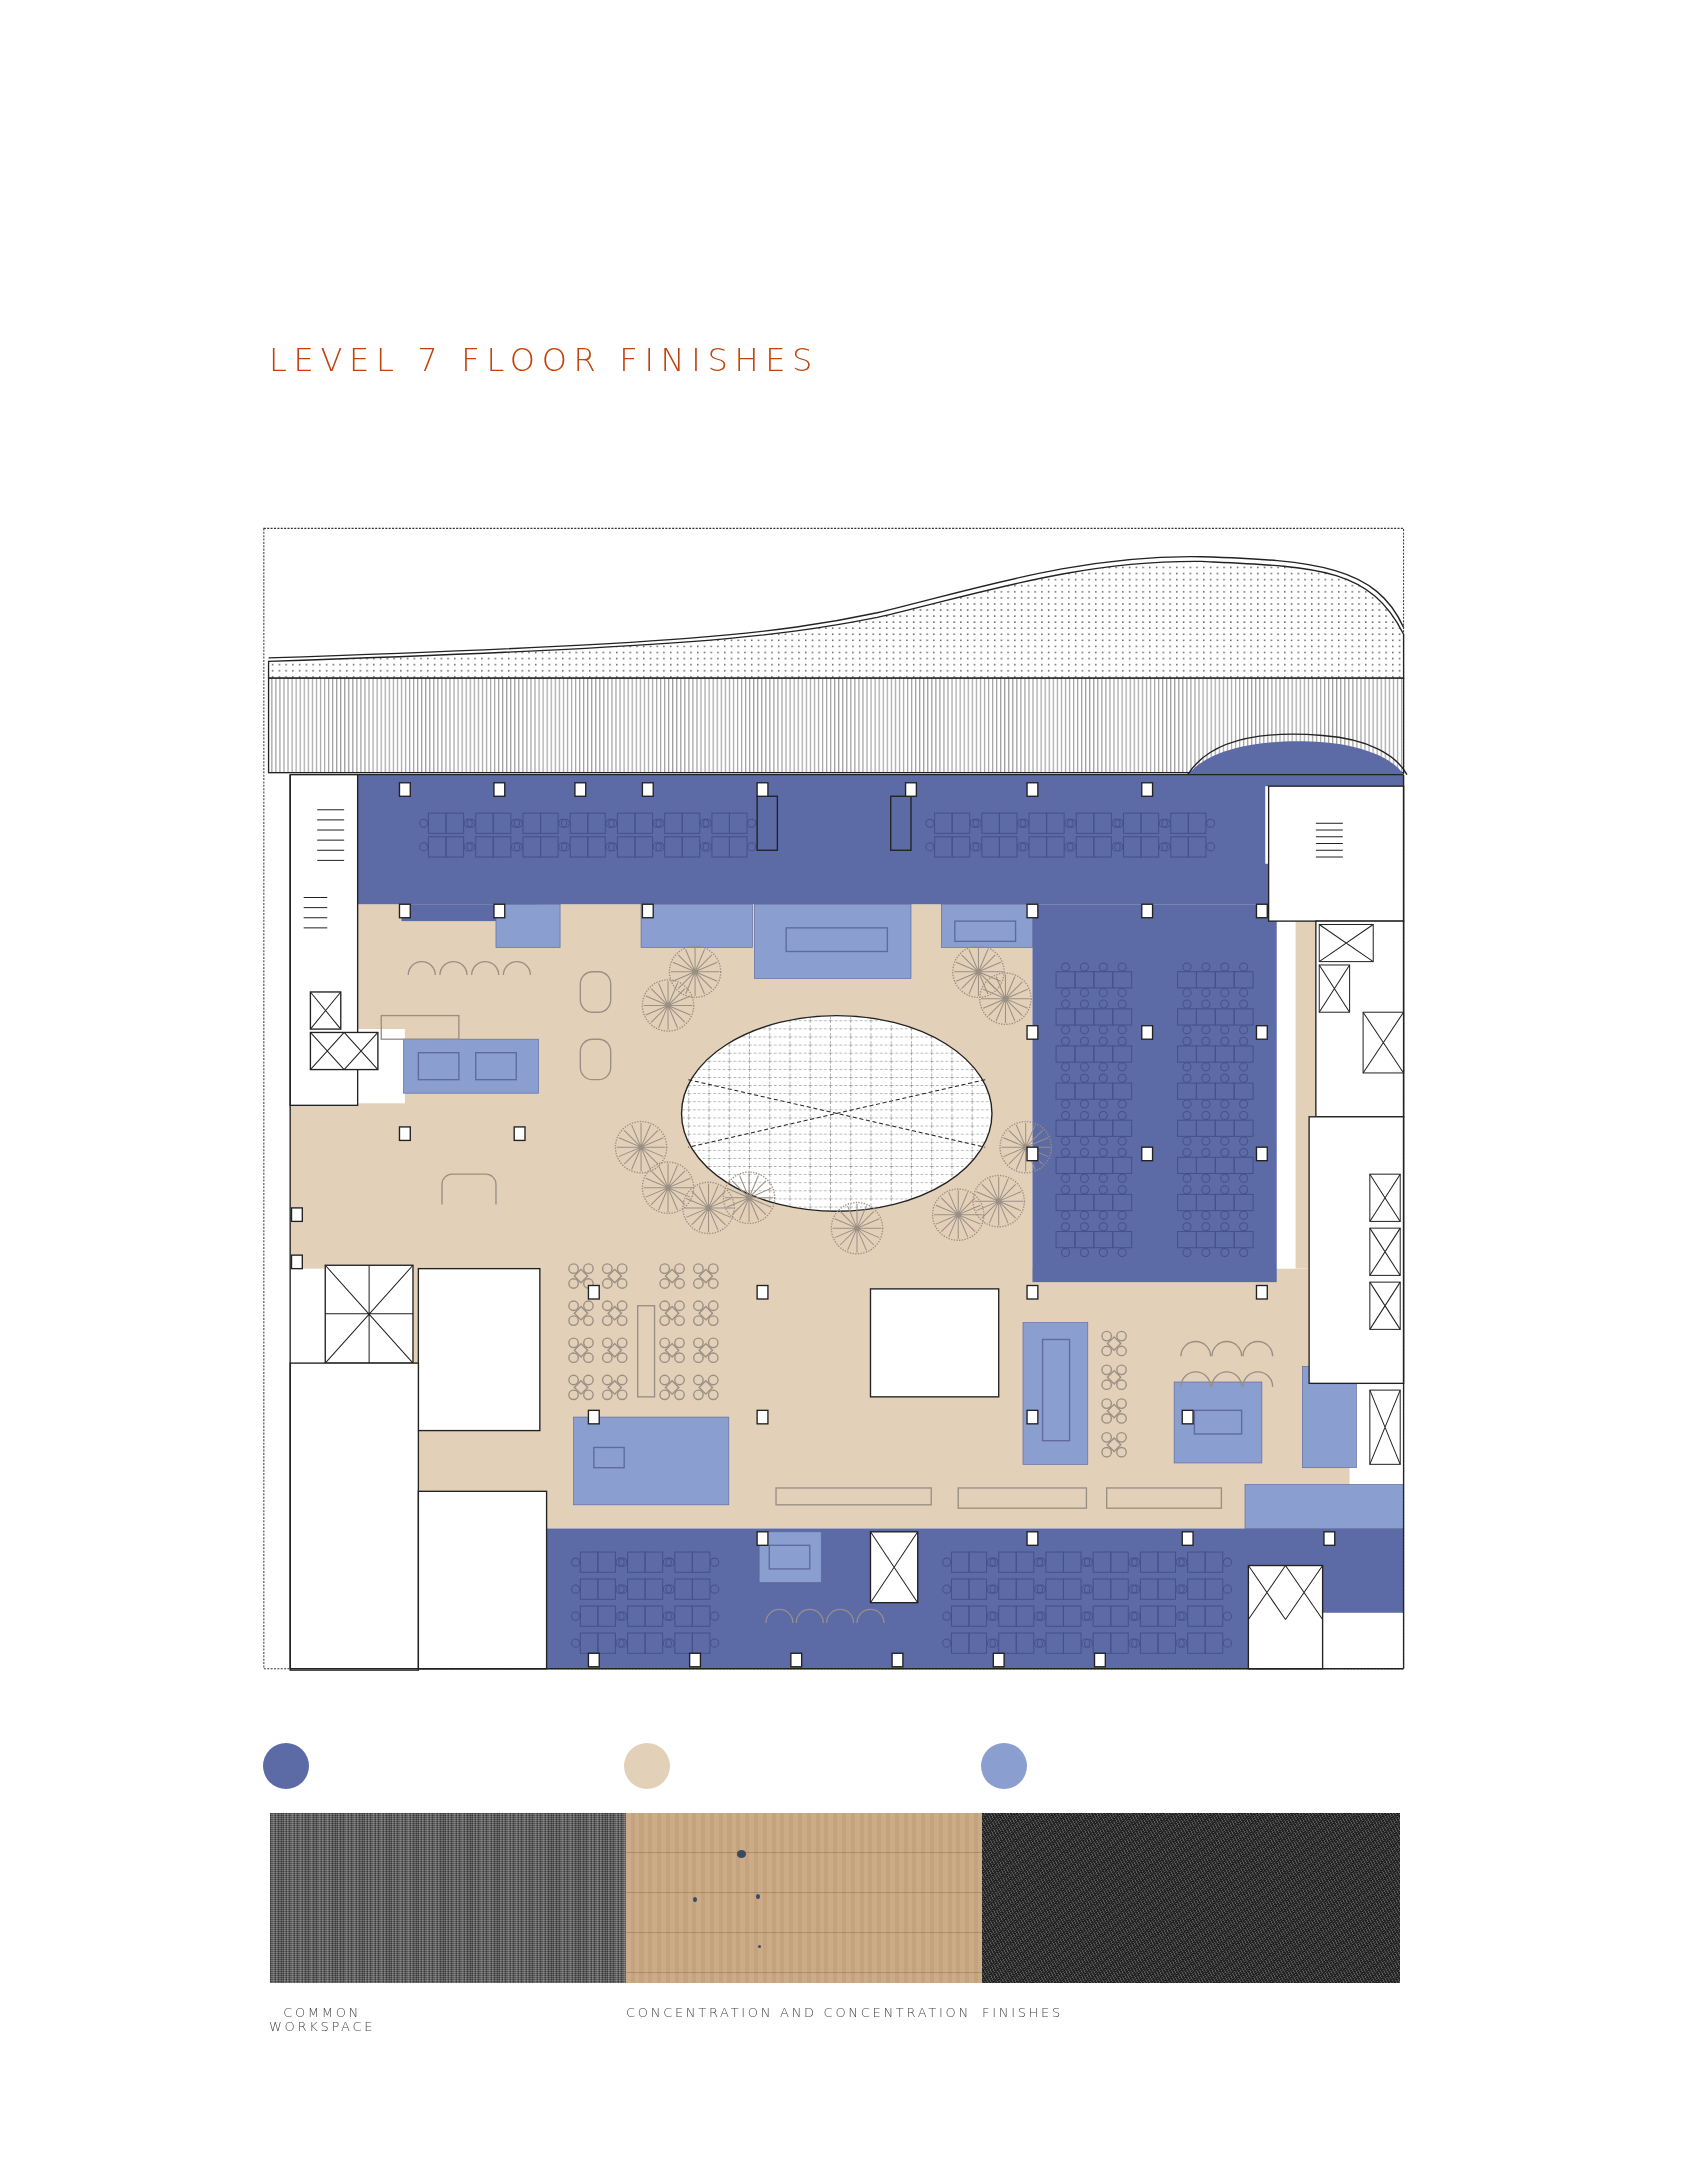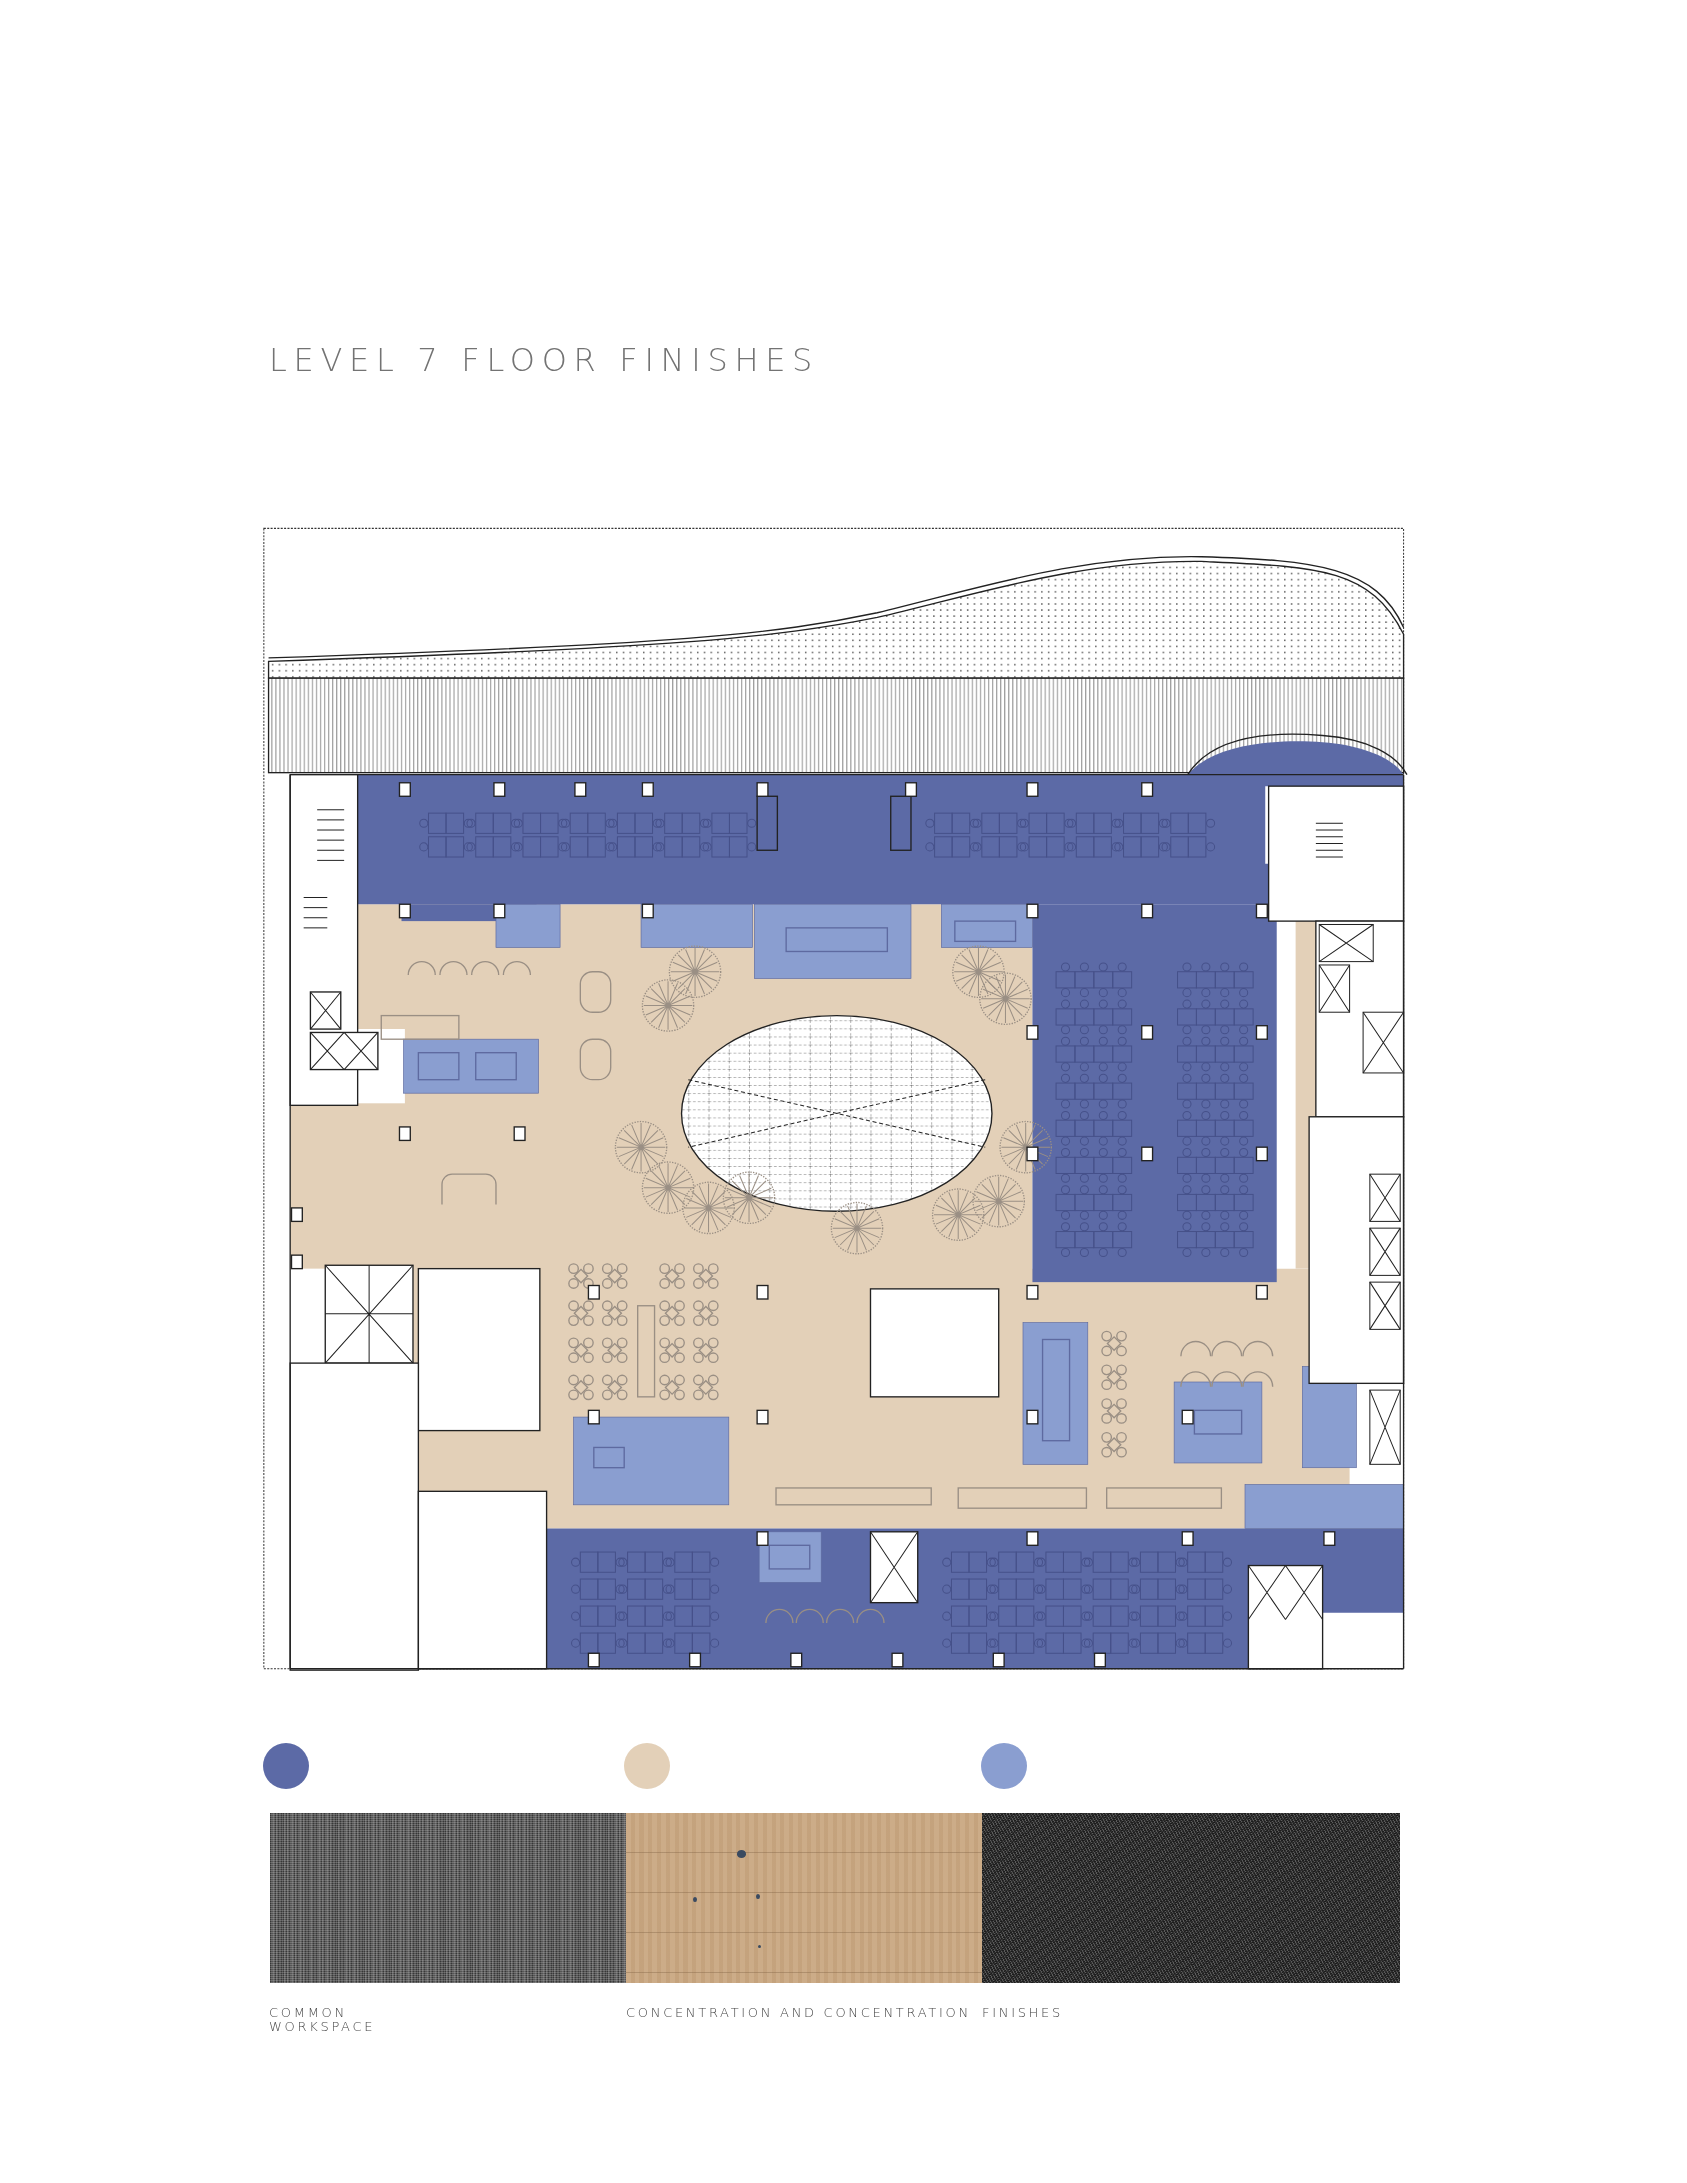--- a/index.html
+++ b/index.html
@@ -1,24 +1,24 @@
 <!DOCTYPE html>
 <html style="font-size:10.8px"><head>
 <meta charset="utf-8">
 <style>
   html, body { margin: 0; padding: 0; background: #ffffff; }
   body { width: 1687px; height: 2183px; position: relative; overflow: hidden;
          font-family: "Liberation Sans", sans-serif; color: #222; }
   .title { position: absolute; left: 269px; top: 341px; font-size: 32px; font-weight: 300;
-           letter-spacing: 6.7px; color: #737373; font-family: "DejaVu Sans", sans-serif; }
+           letter-spacing: 6.7px; color: #c2410c; font-family: "DejaVu Sans", sans-serif; }
   .plan { position: absolute; left: 0; top: 0; width: 1687px; height: 2183px; }
   .legend-dot { position: absolute; top: 1743px; width: 46px; height: 46px; border-radius: 50%; }
   .swatch { position: absolute; top: 1813px; height: 170px; }
   .label { position: absolute; top: 2006px; font-size: 13px; letter-spacing: 2.7px;
-           color: #444; line-height: 13.5px; font-family: "DejaVu Sans", sans-serif; font-weight: 300; }
+           color: #444; line-height: 13.5px; font-family: "DejaVu Sans", sans-serif; font-weight: 300; text-align: center; }
   .sw-carpet1 {
     background-color: #555;
     background-image:
       repeating-linear-gradient(0deg, rgba(255,255,255,.18) 0 0.7px, transparent 0.7px 2px),
       repeating-linear-gradient(90deg, rgba(0,0,0,.35) 0 0.7px, rgba(255,255,255,.12) 0.7px 1.3px, transparent 1.3px 2.7px);
   }
   .sw-wood {
     background-color: #c9a781;
     background-image:
       repeating-linear-gradient(180deg, transparent 0 39px, rgba(120,90,60,.35) 39px 40px),

